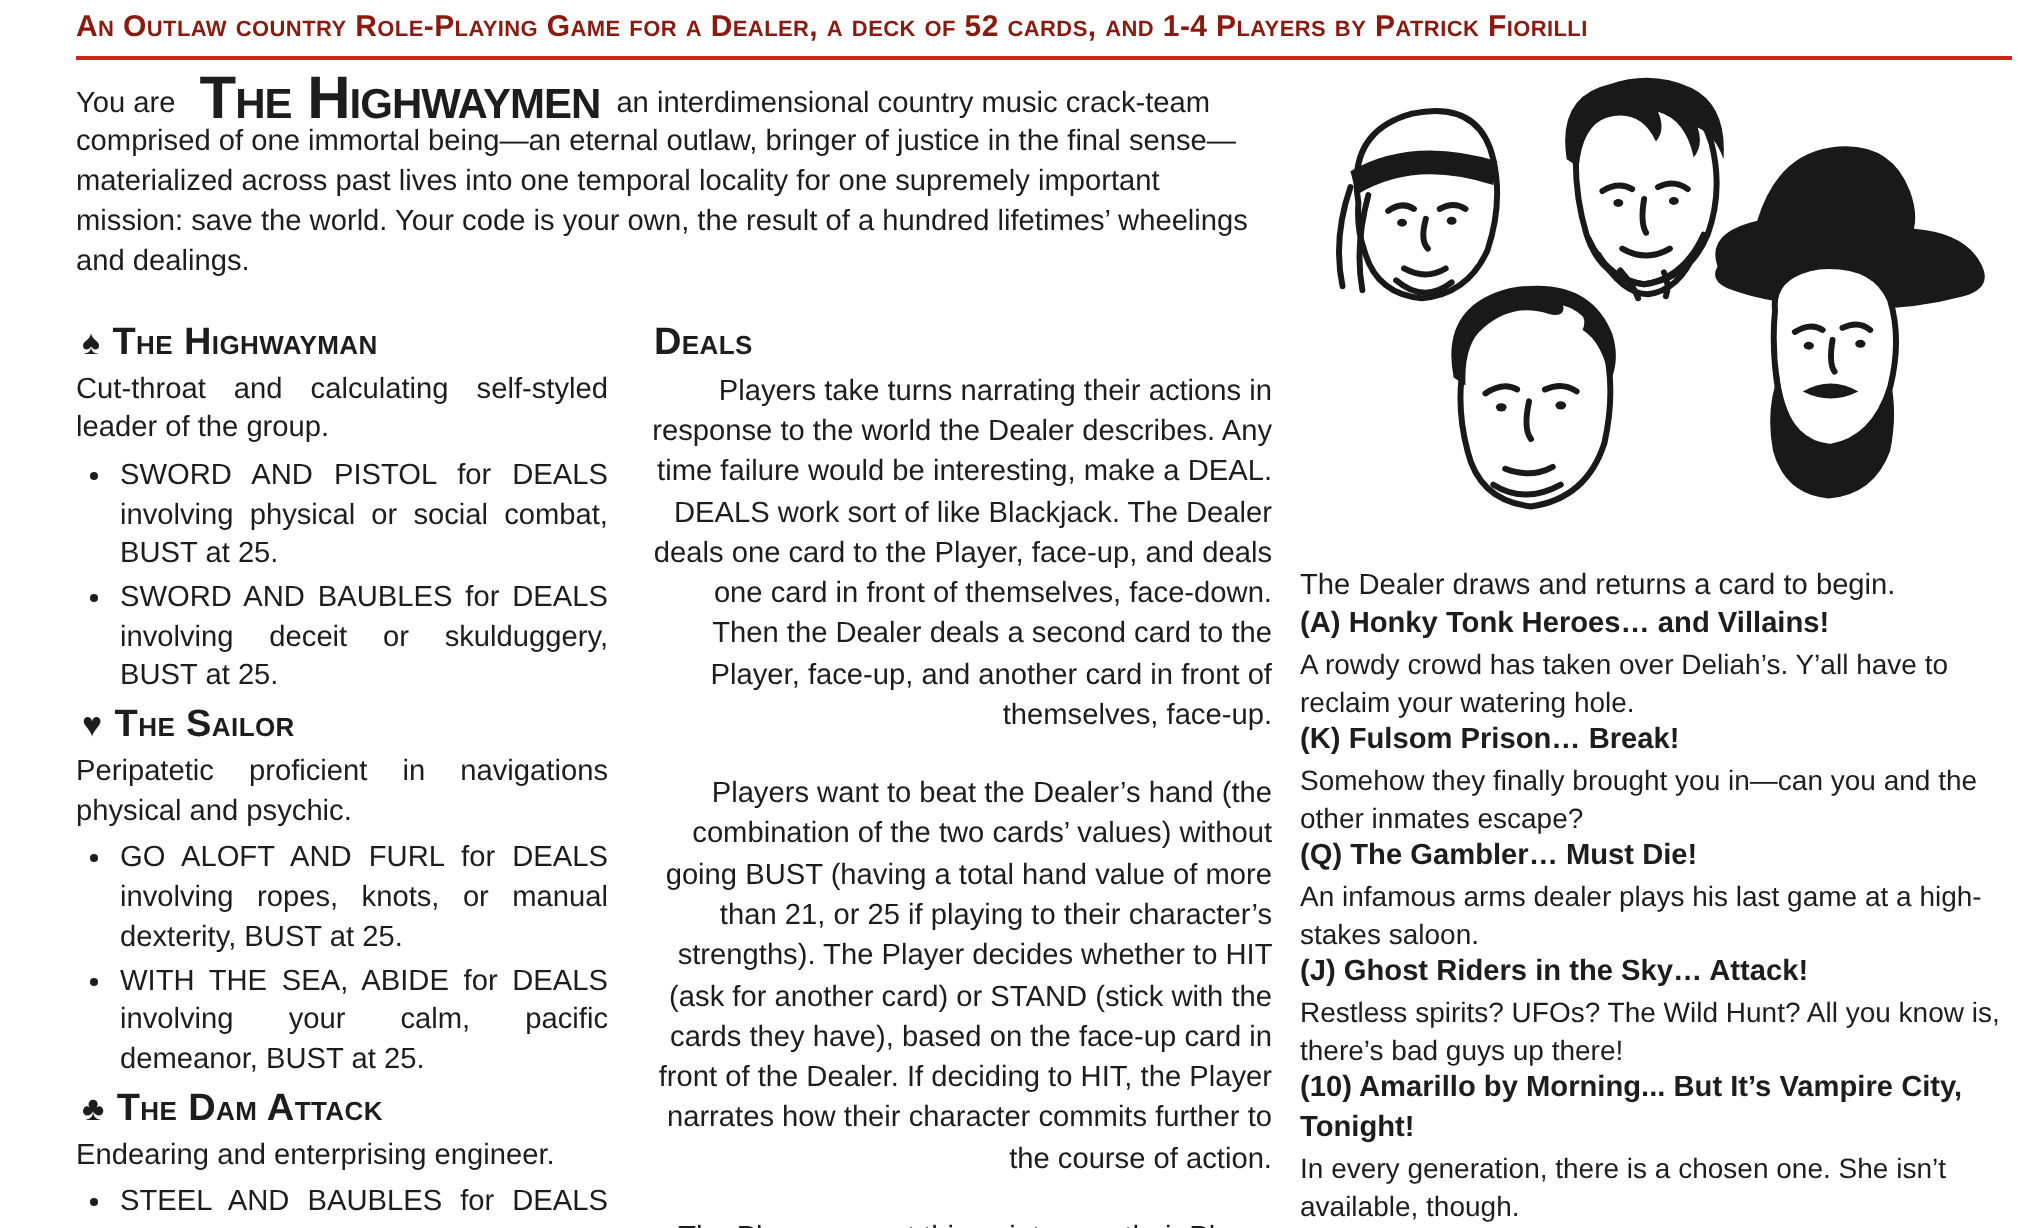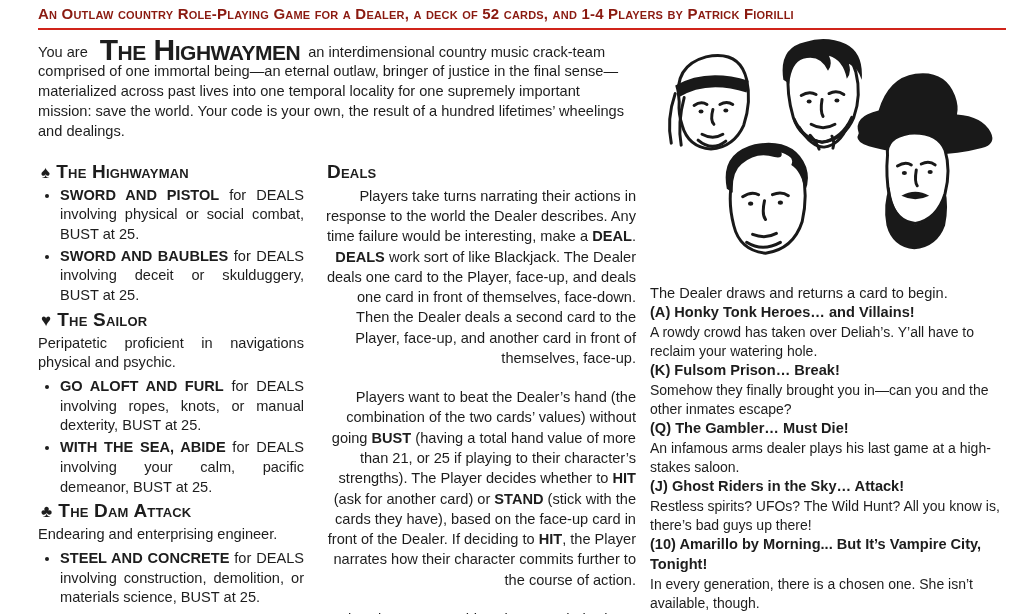--- a/index.html
+++ b/index.html
@@ -33,21 +33,21 @@
     font-size:19px;font-weight:700;font-variant:small-caps;
     margin:8px 0 4px 3px;letter-spacing:.2px;line-height:1.05;
   }
   .col-1 .heading:first-child, .col-2 .heading:first-child{margin-top:4px;}
   .suit{margin-right:6px;font-size:17px;font-variant:normal;}
   .desc{margin:0 0 4px 0;}
   .col-1 p,.col-1 li{text-align:justify;font-size:14.6px;line-height:1.35;}
   ul.moves{margin:2px 0 4px 0;padding-left:22px;list-style:disc;}
   ul.moves li{margin-bottom:2px;}
   .col-2 p{font-size:14.6px;line-height:1.39;margin:0 0 19px 0;text-align:right;}
-  strong{font-weight:700;}
+  strong{font-weight:400;}
   .right-col{width:355px;flex:0 0 auto;margin-left:14px;}
   .illustration{margin:0 0 0 4px;display:block;}
   .scenarios .heading{margin-top:0;}
   .scen-lead{font-size:14.6px;line-height:1.36;margin:0;}
   .scen-title{font-weight:700;font-size:14.6px;line-height:1.36;}
   .scen-text{font-size:14px;line-height:1.36;}
 </style>
 </head>
 <body>
 
@@ -61,40 +61,41 @@
     <div class="left-wrap">
 
       <p class="intro"><span>You are</span><span class="big-title">The Highwaymen</span><span>an interdimensional country music crack-team comprised of one immortal being—an eternal outlaw, bringer of justice in the final sense—materialized across past lives into one temporal locality for one supremely important mission: save the world. Your code is your own, the result of a hundred lifetimes’ wheelings and dealings.</span></p>
 
       <div class="columns">
 
         <div class="col-1">
 
           <section>
             <h2 class="heading"><span class="suit">♠</span><span>The Highwayman</span></h2>
+            <p class="desc">Cut-throat and calculating self-styled leader of the group.</p>
             <ul class="moves">
               <li><strong>SWORD AND PISTOL</strong><span> for DEALS involving physical or social combat, BUST at 25.</span></li>
               <li><strong>SWORD AND BAUBLES</strong><span> for DEALS involving deceit or skulduggery, BUST at 25.</span></li>
             </ul>
           </section>
 
           <section>
             <h2 class="heading"><span class="suit">♥</span><span>The Sailor</span></h2>
             <p class="desc">Peripatetic proficient in navigations physical and psychic.</p>
             <ul class="moves">
               <li><strong>GO ALOFT AND FURL</strong><span> for DEALS involving ropes, knots, or manual dexterity, BUST at 25.</span></li>
               <li><strong>WITH THE SEA, ABIDE</strong><span> for DEALS involving your calm, pacific demeanor, BUST at 25.</span></li>
             </ul>
           </section>
 
           <section>
             <h2 class="heading"><span class="suit">♣</span><span>The Dam Attack</span></h2>
             <p class="desc">Endearing and enterprising engineer.</p>
             <ul class="moves">
-              <li><strong>STEEL AND CONCRETE</strong><span> for DEALS involving construction, demolition, or materials science, BUST at 25.</span></li>
+              <li><strong>STEEL AND BAUBLES</strong><span> for DEALS involving construction, demolition, or materials science, BUST at 25.</span></li>
 
             </ul>
           </section>
 
         </div>
 
         <div class="col-2">
           <h2 class="heading">Deals</h2>
           <p>Players take turns narrating their actions in response to the world the Dealer describes. Any time failure would be interesting, make a <strong>DEAL</strong>. <strong>DEALS</strong> work sort of like Blackjack. The Dealer deals one card to the Player, face-up, and deals one card in front of themselves, face-down. Then the Dealer deals a second card to the Player, face-up, and another card in front of themselves, face-up.</p>
           <p>Players want to beat the Dealer’s hand (the combination of the two cards’ values) without going <strong>BUST</strong> (having a total hand value of more than 21, or 25 if playing to their character’s strengths). The Player decides whether to <strong>HIT</strong> (ask for another card) or <strong>STAND</strong> (stick with the cards they have), based on the face-up card in front of the Dealer. If deciding to <strong>HIT</strong>, the Player narrates how their character commits further to the course of action.</p>

